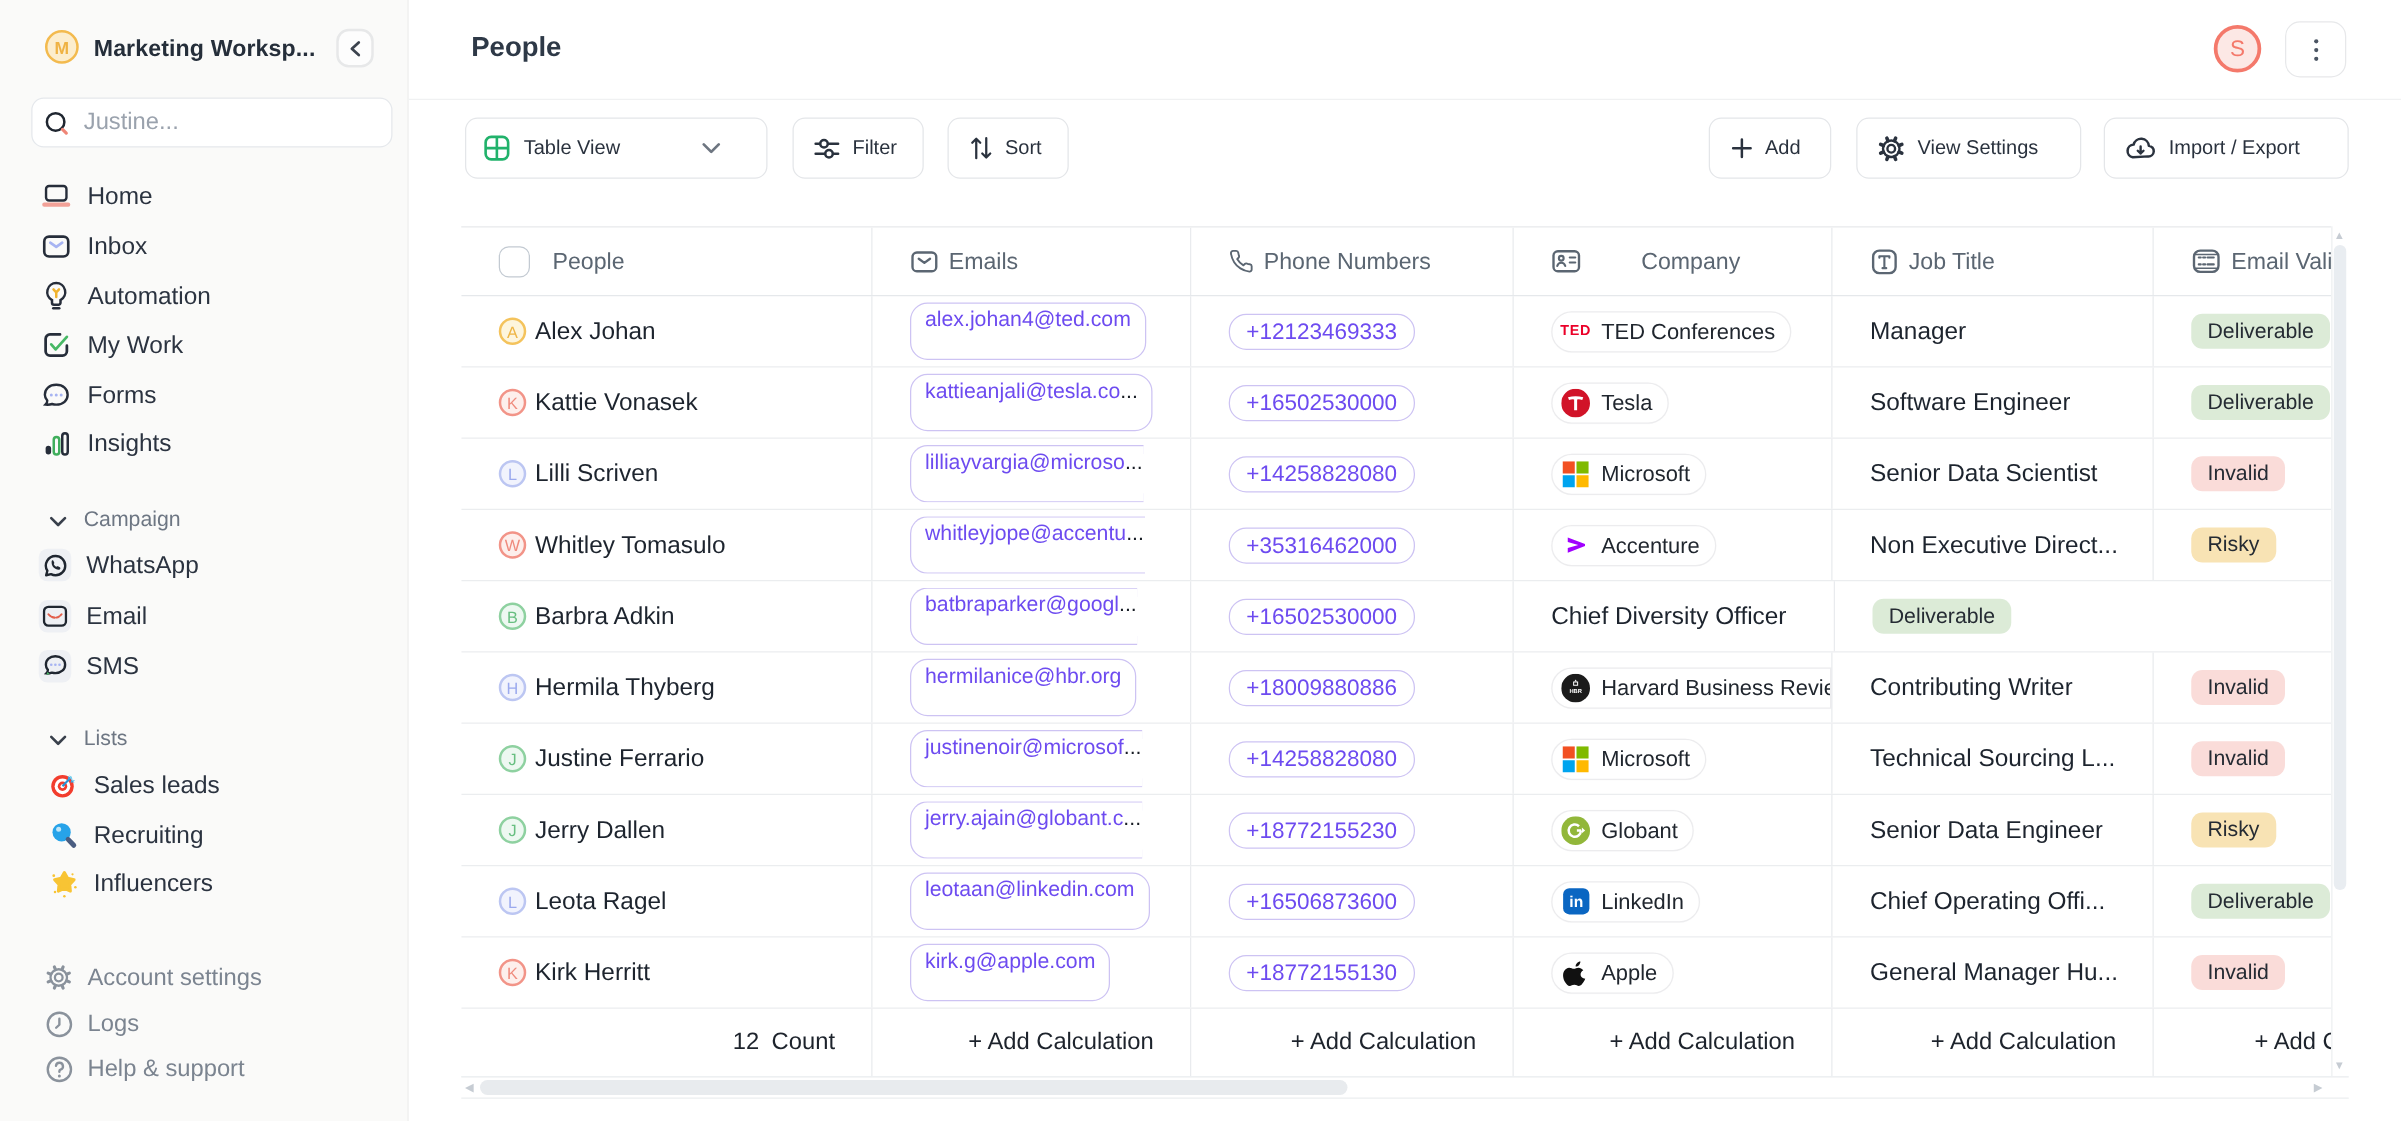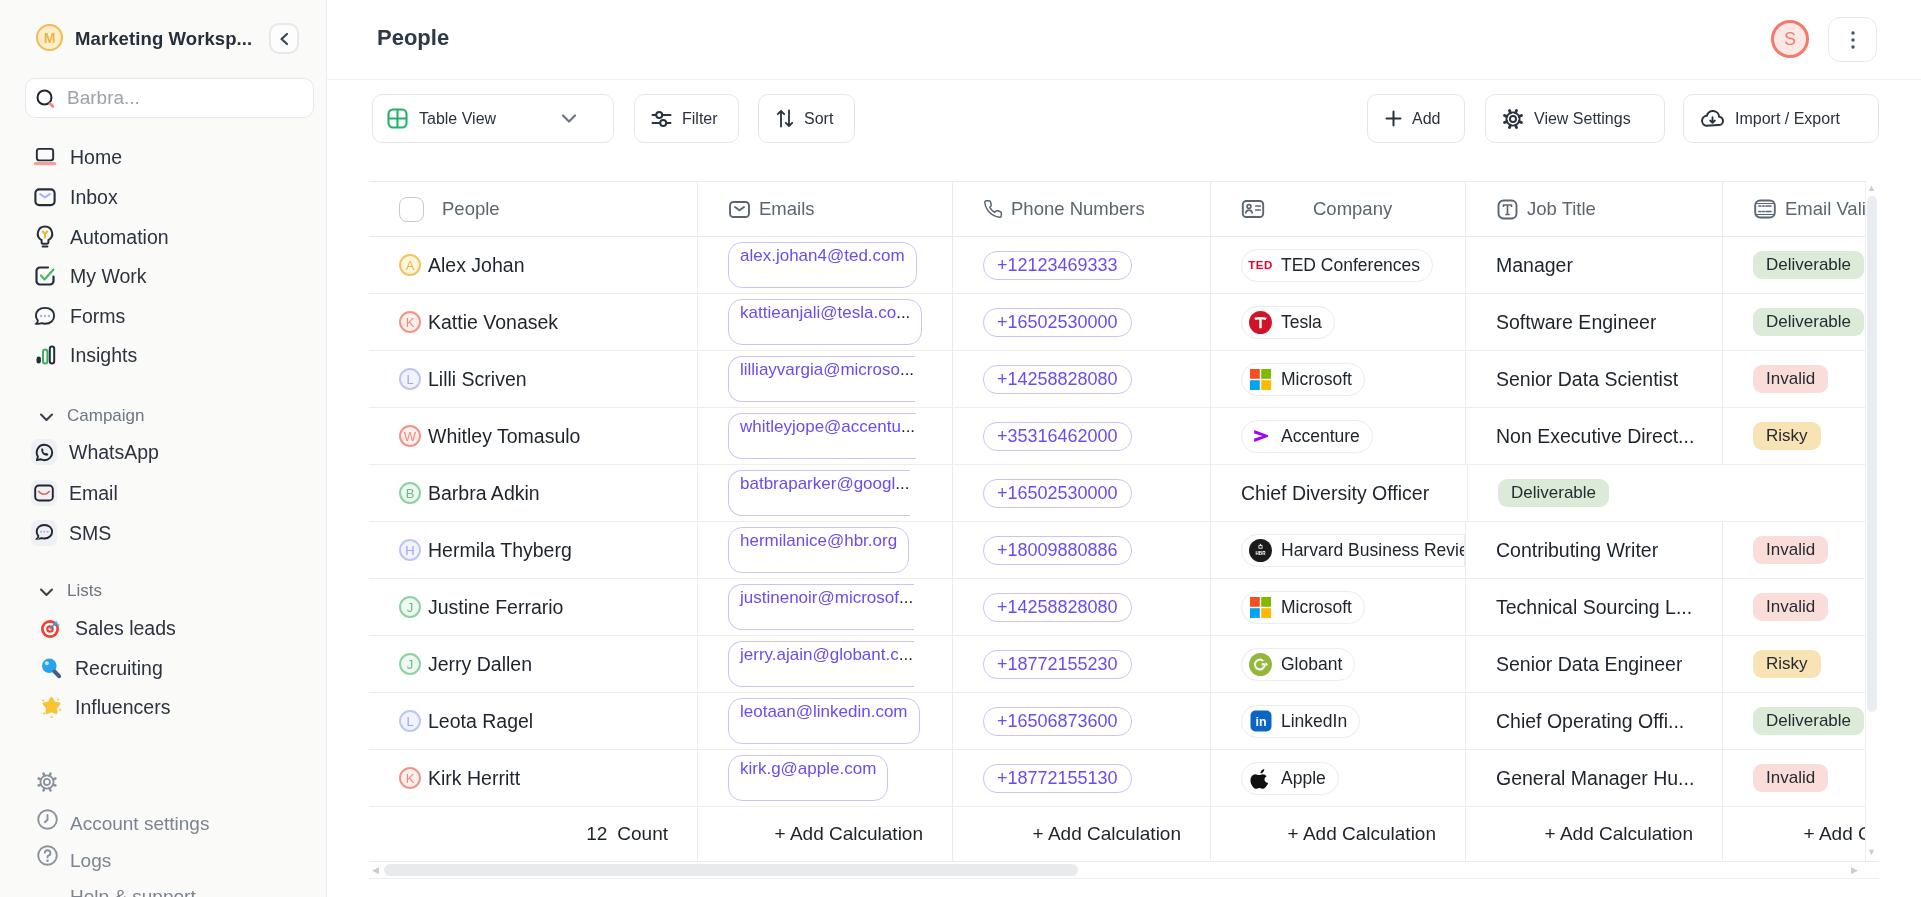--- a/index.html
+++ b/index.html
@@ -32,21 +32,21 @@
 .grp-hdr svg { position:absolute; left:39px; top:9px; }
 .grp-hdr .glabel { position:absolute; left:67px; top:3px; font-size:17px; color:#6d7683; }
 .sq-icon { position:absolute; left:31px; top:7px; width:26px; height:26px;
   border-radius:7px; background:#eef0f4; display:flex; align-items:center;
   justify-content:center; }
 .nav2 .nlabel { left:69px; }
 .list-item .nicon { left:39px; }
 .list-item .nlabel { left:75px; }
 .bot-item { position:absolute; left:0; width:327px; height:37px; }
 .bot-item .nicon { position:absolute; left:36px; top:7px; width:22px; height:22px; }
-.bot-item .nlabel { position:absolute; left:70px; top:8px; font-size:19px; color:#7b8490;margin-top:41px; }
+.bot-item .nlabel { position:absolute; left:70px; top:8px; font-size:19px; color:#7b8490; }
 
 
 #main { position:absolute; left:327px; top:0; width:1594px; height:897px; background:#fff; }
 #titlebar { position:absolute; left:0; top:0; width:1594px; height:80px;
   border-bottom:1px solid #f0f1f2; }
 #titlebar h1 { position:absolute; left:50px; top:25px; font-size:22px;
   font-weight:700; color:#2e3947; }
 .s-avatar { position:absolute; left:1444px; top:20px; width:38px; height:38px;
   border-radius:50%; border:3px solid #f4796b; background:#fce8e5;
   color:#f4796b; font-size:18px; font-weight:400; display:flex;
@@ -129,21 +129,21 @@
   <div class="collapse-btn">
     <svg width="13" height="14" viewBox="0 0 13 14">
         <path d="M9 2 L3.5 7 L9 12" fill="none" stroke="#3c434e" stroke-width="2.2" stroke-linecap="round" stroke-linejoin="round"></path>
       </svg>
   </div>
   <div class="searchbox">
     <svg width="22" height="22" viewBox="0 0 22 22">
       <circle cx="9.5" cy="9.5" r="7" fill="none" stroke="#1f2630" stroke-width="2"></circle>
       <path d="M15 15.5 L18 18.5" stroke="#ef8677" stroke-width="2.6" stroke-linecap="round"></path>
     </svg>
-    <span>Barbra...</span>
+    <span>Justine...</span>
   </div>
 
   <div class="nav-item" style="top:137px;">
     <div class="nicon">
         <svg width="25" height="24" viewBox="0 0 25 24">
       <rect x="4" y="3.5" width="17" height="12" rx="2.5" fill="none" stroke="#262d3a" stroke-width="2"></rect>
       <path d="M2.5 19 H22.5" stroke="#f2a198" stroke-width="3.4" stroke-linecap="round"></path>
     </svg>
       </div>
     <div class="nlabel">Home</div>

